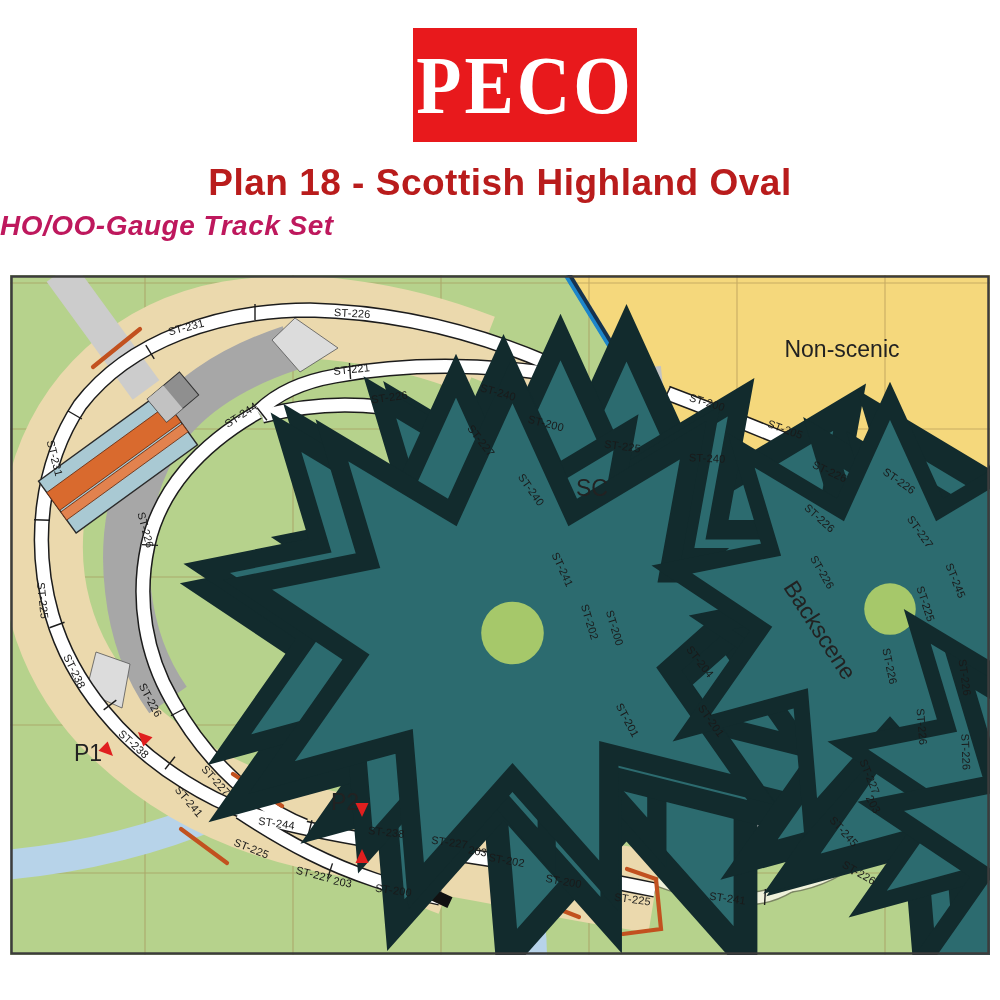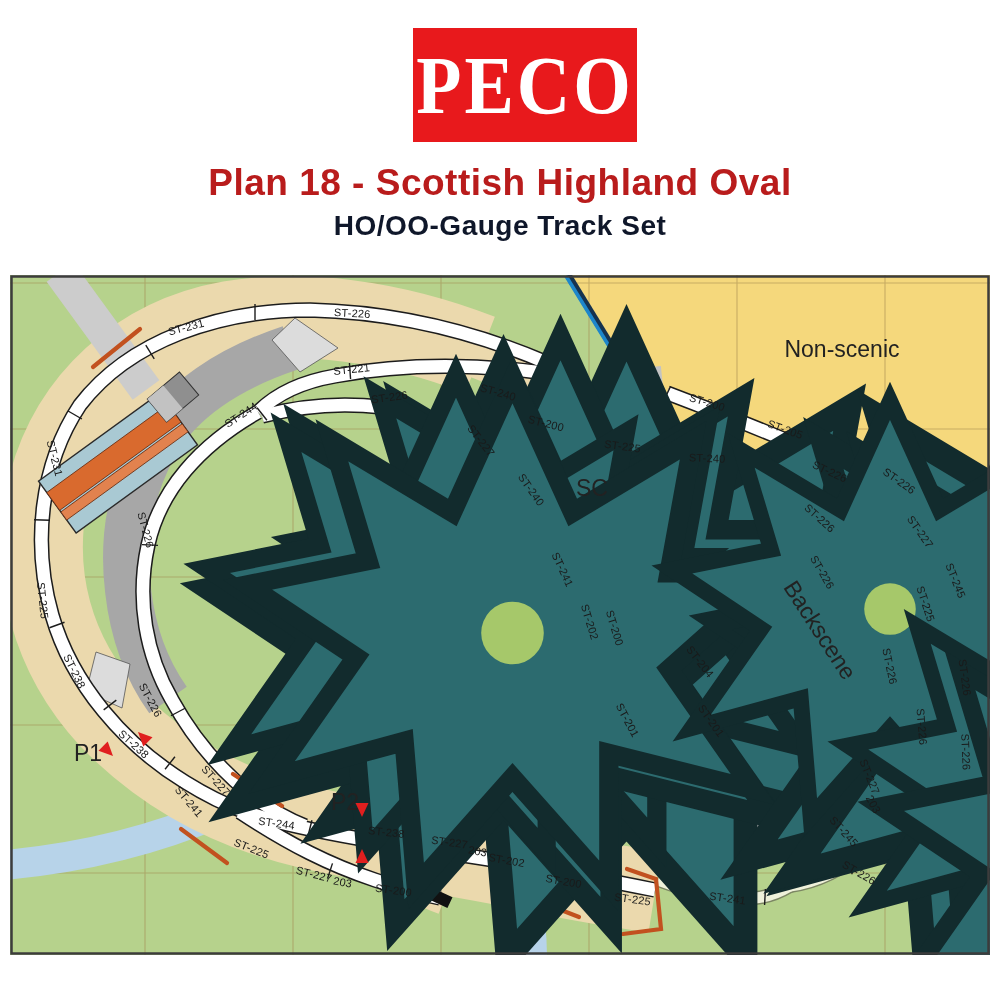--- a/index.html
+++ b/index.html
@@ -1,20 +1,20 @@
 <!DOCTYPE html>
 <html><head>
 <meta charset="utf-8">
 <style>
   html,body{margin:0;padding:0;background:#fff;width:1000px;height:1000px;font-family:"Liberation Sans",sans-serif;}
   #page{position:relative;width:1000px;height:1000px;background:#fff;overflow:hidden;}
   #logo{position:absolute;left:413px;top:28px;width:224px;height:114px;background:#e8191c;display:flex;align-items:center;justify-content:center;}
   #logo span{font-family:"Liberation Serif",serif;font-weight:700;font-size:74px;color:#fff;letter-spacing:3px;transform:scaleY(1.12);}
   #title{position:absolute;left:0;top:162px;width:1000px;text-align:center;color:#b91c1c;font-size:37px;font-weight:700;letter-spacing:.5px;}
-  #subtitle{position:absolute;left:0;top:210px;width:1000px;text-align:center;color:#0f172a;font-size:28px;font-weight:700;letter-spacing:.5px;}
+  #subtitle{position:absolute;left:0;top:210px;width:1000px;text-align:left;color:#be185d;font-size:28px;font-weight:700;letter-spacing:.5px;font-style:italic;}
   #plansvg{position:absolute;left:10px;top:275px;width:980px;height:680px;}
   .tl{font-family:"Liberation Sans",sans-serif;font-size:11px;fill:#1a1a1a;text-anchor:middle;letter-spacing:.2px;}
   .big{font-family:"Liberation Sans",sans-serif;font-size:23px;fill:#222;text-anchor:middle;}
 </style>
 </head>
 <body>
 <div id="page">
 
 <div id="logo">
   <span>PECO</span>

